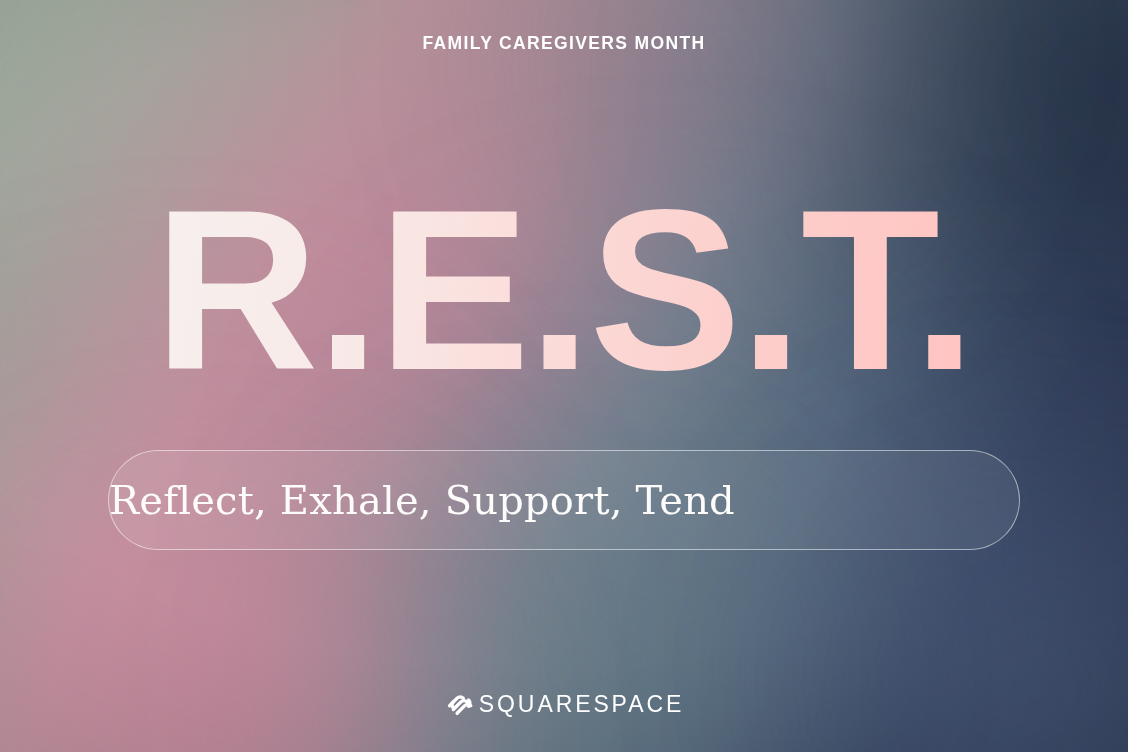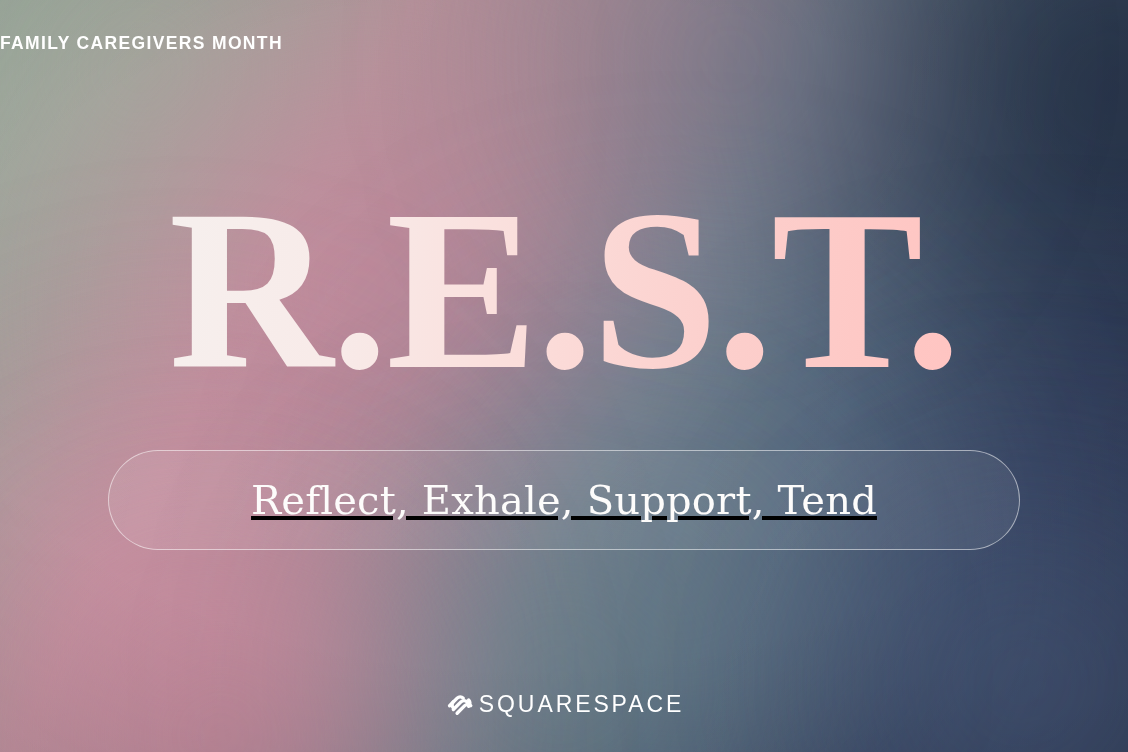--- a/index.html
+++ b/index.html
@@ -74,36 +74,36 @@
   }
 
   
   .content {
     position:relative; z-index:3;
     width:100%; height:100%;
   }
 
   .eyebrow {
     position:absolute; top:33px; left:0; right:0;
-    text-align:left;
+    text-align:center;
     font-size:17.5px;
     font-weight:700;
     letter-spacing:1.35px;
     color:#ffffff;
     font-family:"Liberation Sans", sans-serif;
   }
 
   .headline-wrap {
     position:absolute;
     top:176px; left:0; right:0;
     text-align:center;
   }
   .headline {
     display:inline-block;
-    font-family:Liberation Serif, serif;
+    font-family:Liberation Sans, sans-serif;
     font-weight:700;
     font-size:228px;
     line-height:1;
     letter-spacing:-2px;
     background-image:linear-gradient(97deg,
       #f6f0ee 0%,
       #f8eae8 24%,
       #fbdcd9 48%,
       #fccfcc 70%,
       #ffc4c1 100%);
@@ -119,22 +119,20 @@
     left:108px; top:450px;
     width:912px; height:100px;
     border:1.4px solid rgba(255,255,255,.52);
     border-radius:50px;
     background:linear-gradient(100deg,
       rgba(255,255,255,.085) 0%,
       rgba(255,255,255,.055) 50%,
       rgba(255,255,255,.075) 100%);
     display:flex;
     align-items:center;
-    justify-content:center;
-    text-decoration:underline;
   }
   .pill-text {
     font-family:"DejaVu Serif", serif;
     font-weight:400;
     font-size:40px;
     letter-spacing:.2px;
     color:#fdfcfb;
     white-space:nowrap;
   }
 

